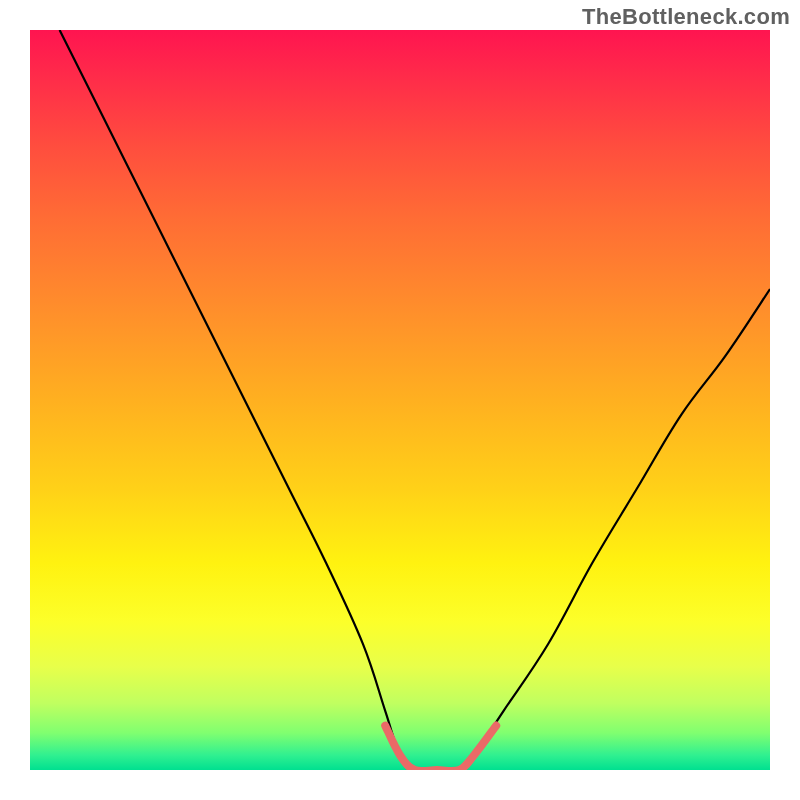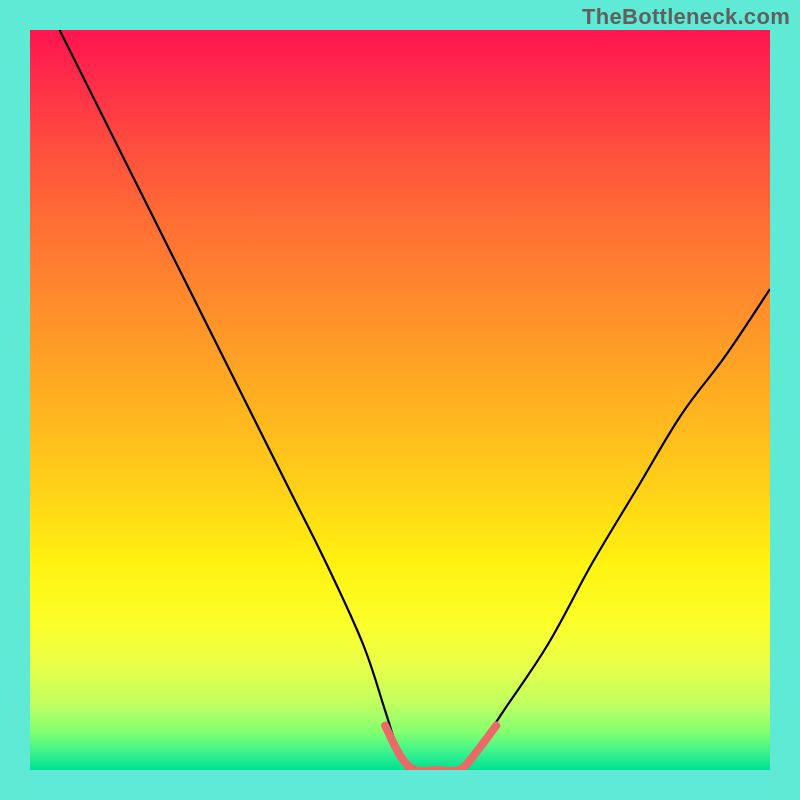--- a/index.html
+++ b/index.html
@@ -8,21 +8,21 @@
     width: 800px;
     height: 800px;
     overflow: hidden;
     background: #000;
     font-family: Arial, Helvetica, sans-serif;
   }
   .frame {
     position: relative;
     width: 800px;
     height: 800px;
-    background: #5eead4;
+    background: #ffffff;
   }
   .plot-area {
     position: absolute;
     left: 30px;
     top: 30px;
     width: 740px;
     height: 740px;
     overflow: hidden;
   }
   .watermark {

